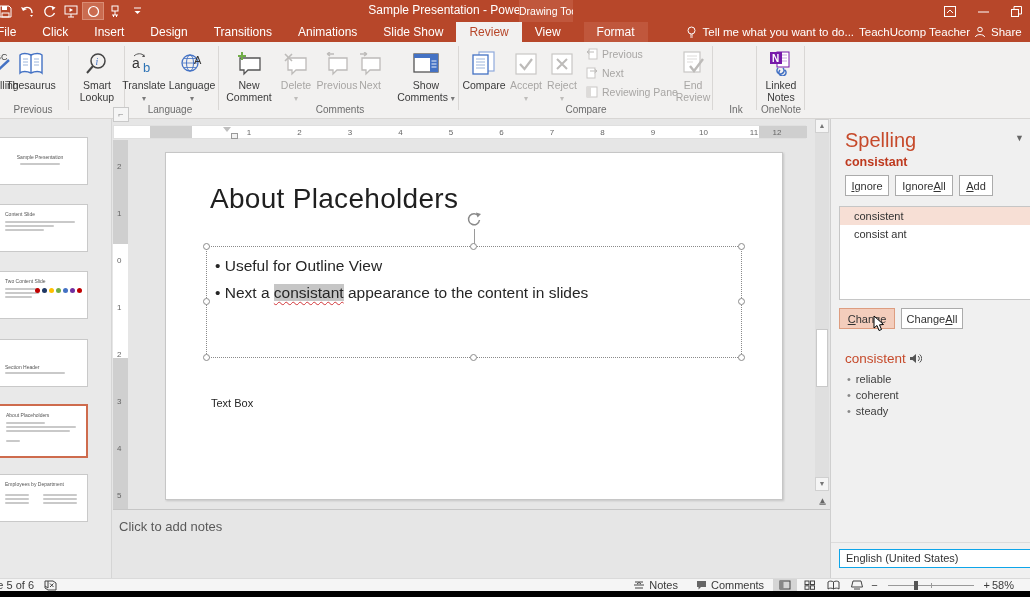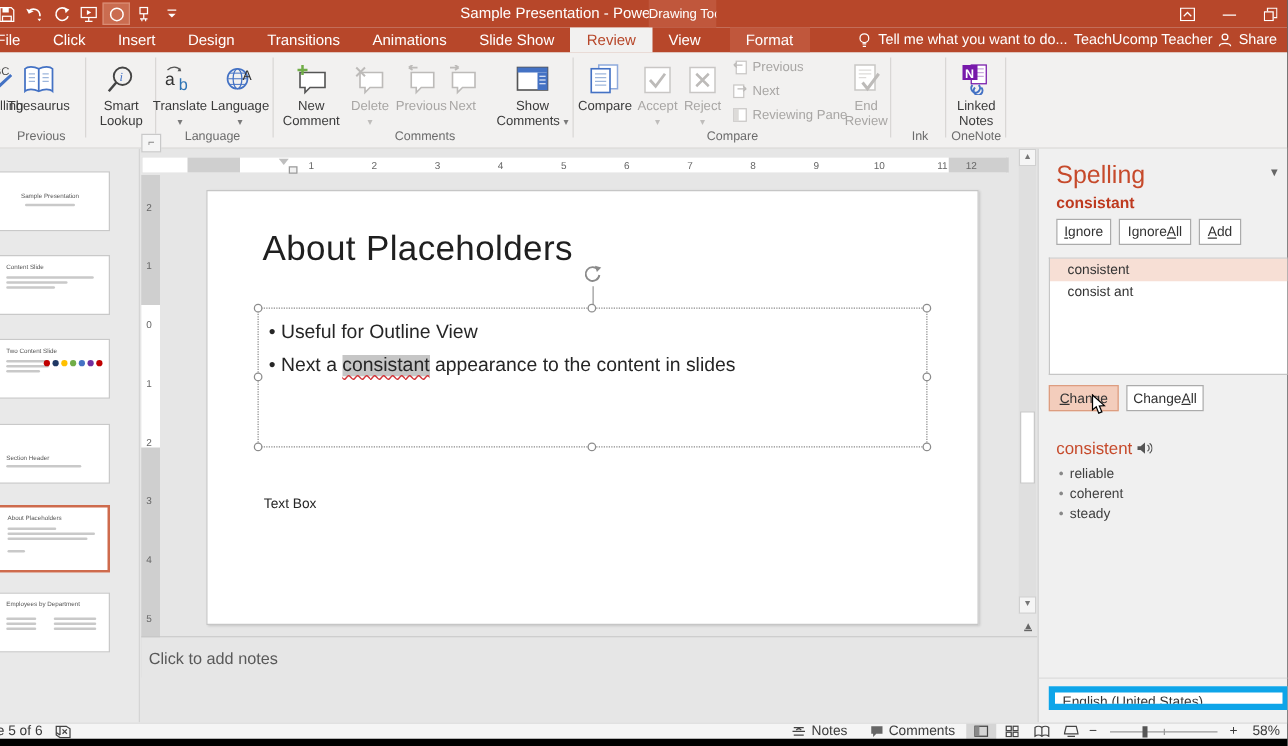--- a/index.html
+++ b/index.html
@@ -97,36 +97,36 @@
     display:flex; align-items:center; justify-content:center; }
   .accel-first { display:block; }
   .accel-first::first-letter { text-decoration:underline; }
   .accel-u { text-decoration:underline; }
   .sugg-list { position:absolute; left:8px; top:87px; width:192px; height:94px; background:#fff; border:1px solid #C6C6C6; border-right:none; }
   .sugg { height:18px; line-height:18px; font-size:11px; color:#333; padding-left:14px; }
   .sugg.sel { background:#F7DFD5; }
   .syn-head { position:absolute; left:14px; top:232px; font-size:13.5px; color:#C64A2B; }
   .syn-item { position:absolute; left:16px; font-size:11px; color:#404040; }
   .syn-item .b { color:#888; margin-right:5px; }
-  .lang-box { position:absolute; left:8px; top:430px; width:192px; height:19px; background:#fff; border:5px solid #0ea5e9;
+  .lang-box { position:absolute; left:8px; top:430px; width:192px; height:19px; background:#fff; border:1px solid #0ea5e9;
     font-size:11px; color:#333; line-height:17px; padding-left:6px; white-space:nowrap; overflow:hidden; }
   .pane-hline { position:absolute; left:0; top:423px; width:200px; height:1px; background:#DCDCDC; }
 
   
   .statusbar { position:absolute; left:0; top:578px; width:1030px; height:13px; background:#F5F5F5; border-top:1px solid #DADADA;
     font-size:11px; color:#3B3B3B; display:flex; align-items:center; }
   .sb-left { display:flex; align-items:center; gap:10px; margin-left:-21px; white-space:nowrap; }
   .sb-right { position:absolute; right:0; display:flex; align-items:center; height:13px; }
   .sb-item { display:flex; align-items:center; gap:4px; padding:0 9px; height:13px; }
   .viewbtn { width:24px; height:13px; display:flex; align-items:center; justify-content:center; }
   .viewbtn.sel { background:#D5D5D5; }
   .zoom-track { position:relative; width:86px; height:1px; background:#9a9a9a; margin:0 8px; }
   .zoom-mid { position:absolute; left:50%; top:-2px; width:1px; height:5px; background:#9a9a9a; }
   .zoom-thumb { position:absolute; left:26px; top:-4px; width:4px; height:9px; background:#555; }
-  .zoom-pct { width:38px; text-align:right; padding-right:6px; }
+  .zoom-pct { width:38px; padding-right:6px; }
   .bottomstrip { position:absolute; left:0; top:591px; width:1030px; height:6px; background:#000; }
 
   svg { display:block; }
 </style>
 </head>
 <body>
 
 <div class="app">
 
   <div class="titlebar">

